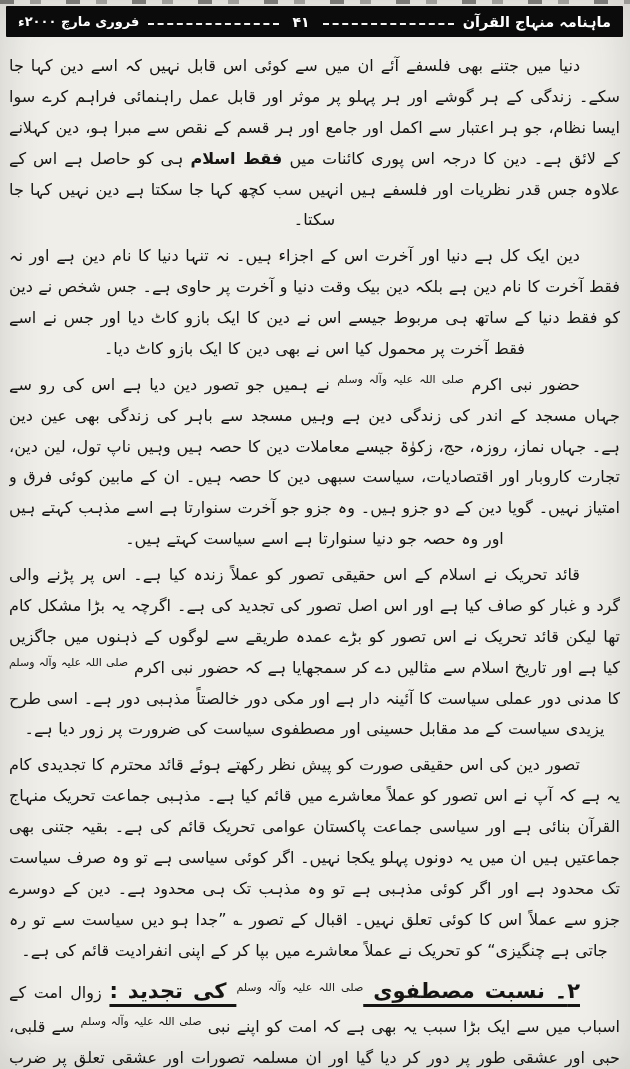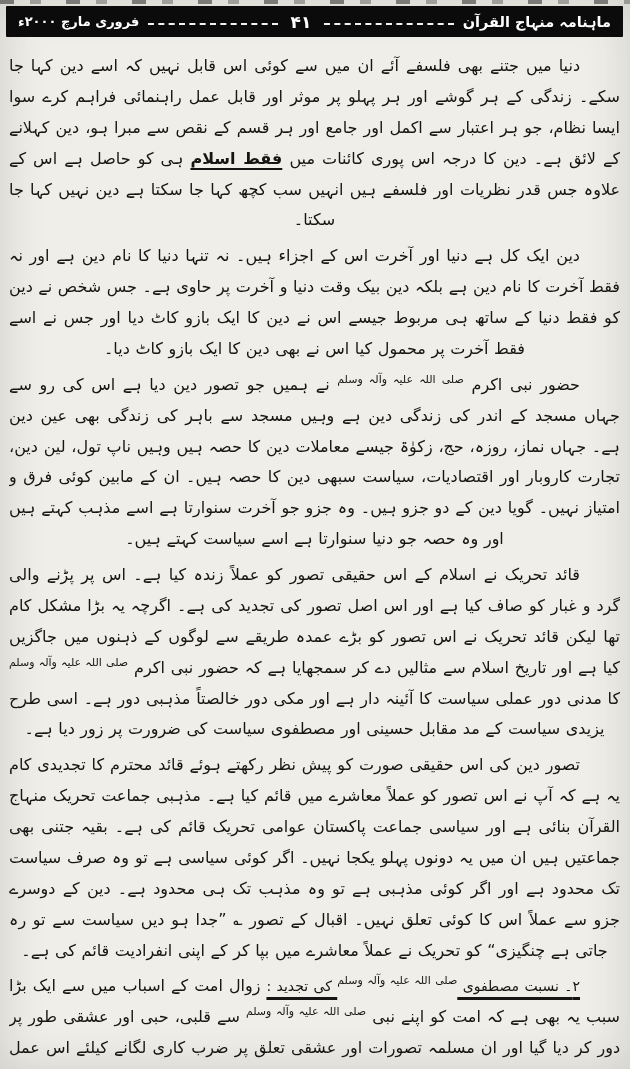--- a/index.html
+++ b/index.html
@@ -42,21 +42,21 @@
     border-radius: 1px;
   }
   .hdr-title {
     font-size: 14.5px;
     font-weight: bold;
     white-space: nowrap;
     letter-spacing: 0.3px;
     text-align: center;
   }
   .hdr-page {
-    font-size: 17px;
+    font-size: 14px;
     font-weight: bold;
     padding: 0 4px;
   }
   .hdr-date {
     font-size: 13px;
     font-weight: bold;
     white-space: nowrap;
   }
   .dash {
     flex: 1 1 auto;
@@ -85,27 +85,26 @@
   }
   .content p:first-child { margin-top: 2px; }
   .salawat {
     font-size: 11px;
     line-height: 0;
     vertical-align: 7px;
     letter-spacing: -0.5px;
   }
   .underline {
     font-weight: bold;
-    text-decoration: underline;
     text-decoration-thickness: 2px;
     text-underline-offset: 4px;
   }
   .heading {
-    font-weight: normal;
-    font-size: 14px;
+    font-weight: bold;
+    font-size: 21px;
     text-decoration: underline;
     text-decoration-thickness: 2.5px;
     text-underline-offset: 6px;
   }
   .quote { font-weight: normal; }
 </style>
 </head>
 <body>
 
 <div class="page">

